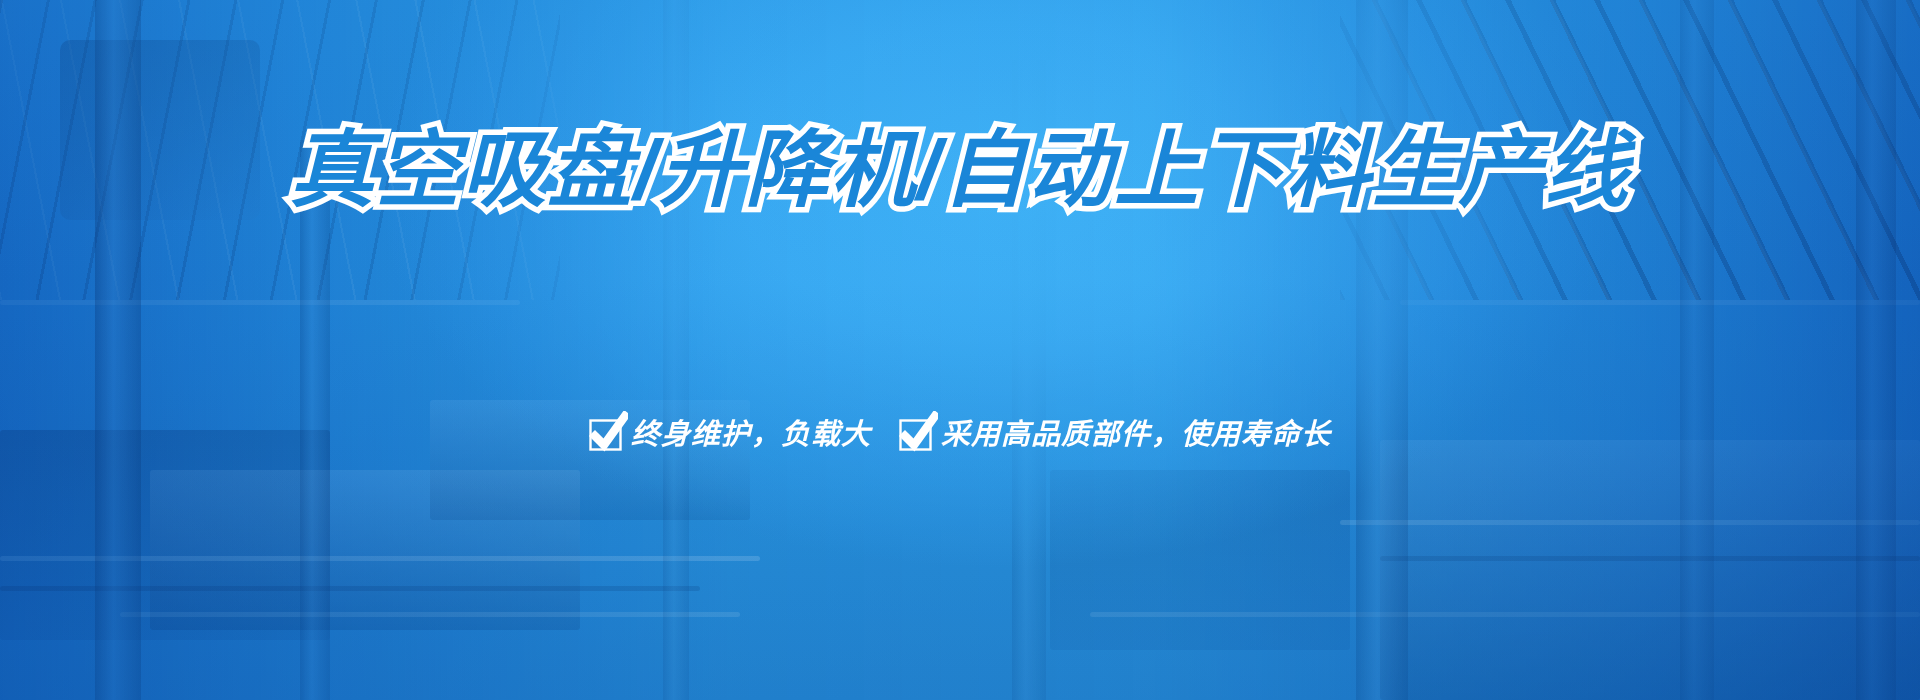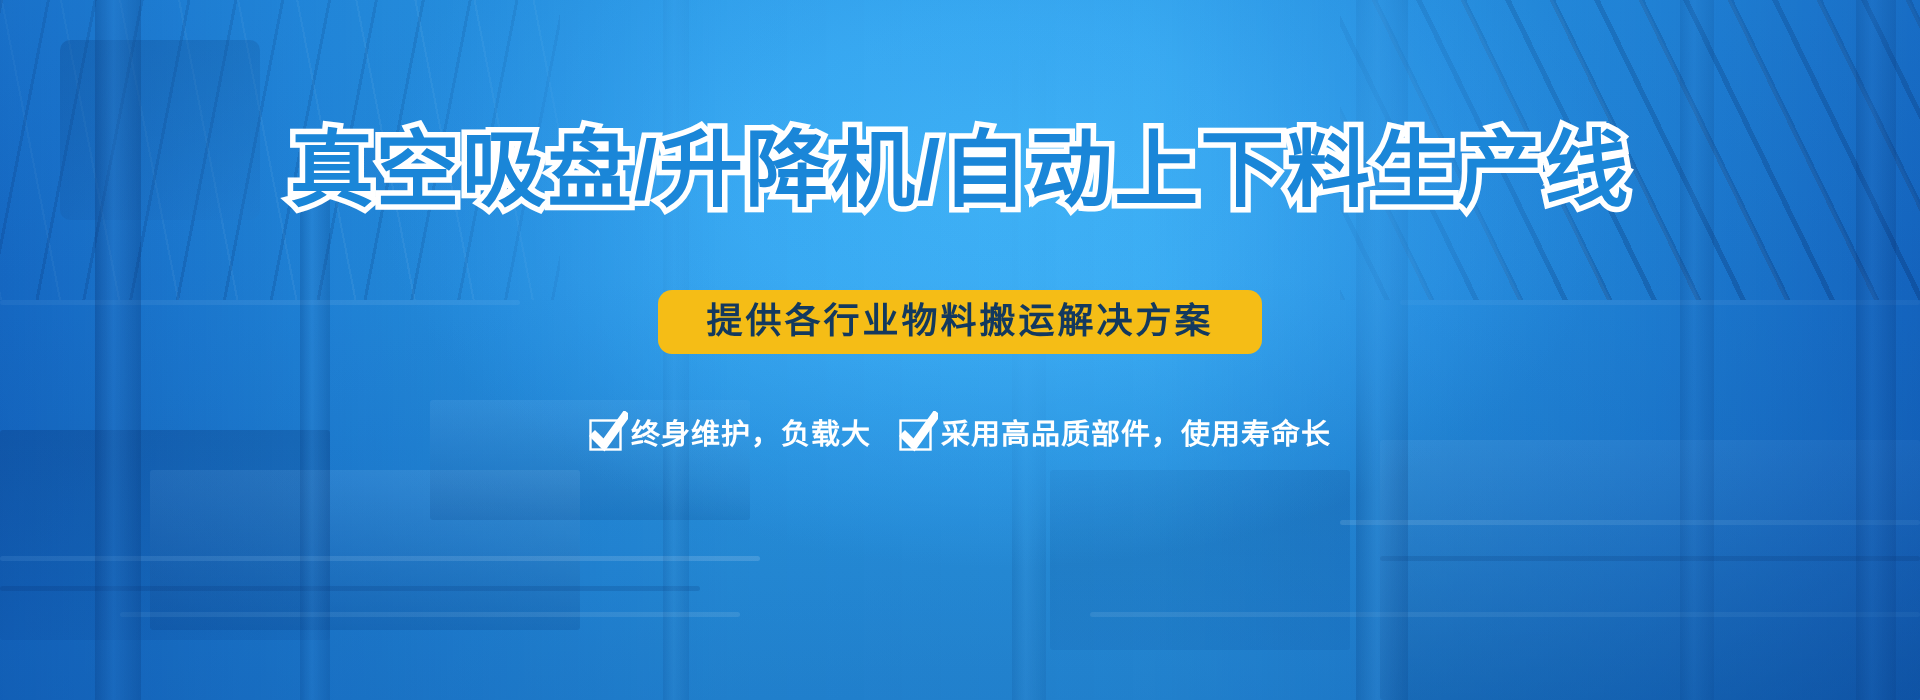--- a/index.html
+++ b/index.html
@@ -6,20 +6,21 @@
   html,body{margin:0;padding:0;}
   body{
     width:1920px;height:700px;overflow:hidden;
     font-family:"Liberation Sans","DejaVu Sans",sans-serif;
     background:#2aa3e8;
   }
 
   .banner{
     position:relative;width:1920px;height:700px;overflow:hidden;
     background:#34a9ee;
+    font-style:italic;
   }
 
   
   .photo{position:absolute;inset:0;overflow:hidden;}
 
   .photo-base{
     position:absolute;inset:0;
     background:
       linear-gradient(180deg,#2f9fe4 0%,#2e9ee3 45%,#2b8fd4 100%);
   }
@@ -200,23 +201,20 @@
 
     <div class="glow"></div>
     <div class="tint"></div>
     <div class="tint2"></div>
   </div>
 
   <div class="content">
 
     <div class="headline">真空吸盘/升降机/自动上下料生产线</div>
 
-    <div class="subtitle-wrap">
-      <div class="subtitle">提供各行业物料搬运解决方案</div>
-    </div>
 
     <div class="features">
 
       <div class="feature">
         <span class="check-icon">
           <svg viewBox="0 0 42 42" xmlns="http://www.w3.org/2000/svg">
             <rect x="4.5" y="9.5" width="30" height="29" fill="none" stroke="#ffffff" stroke-width="2.4"></rect>
             <path d="M9 25 L18 34 L39 5" fill="none" stroke="#ffffff" stroke-width="8.5" stroke-linecap="square" stroke-linejoin="miter"></path>
           </svg>
         </span>

